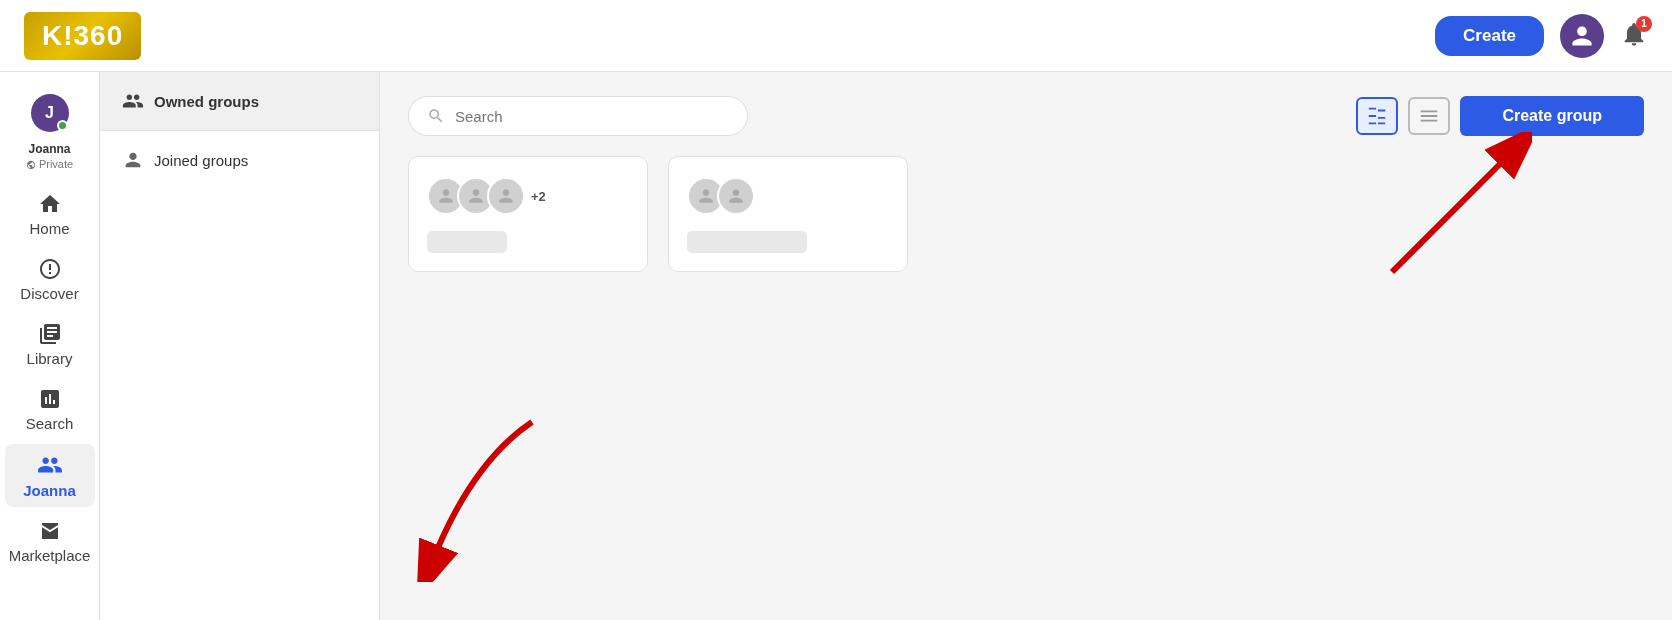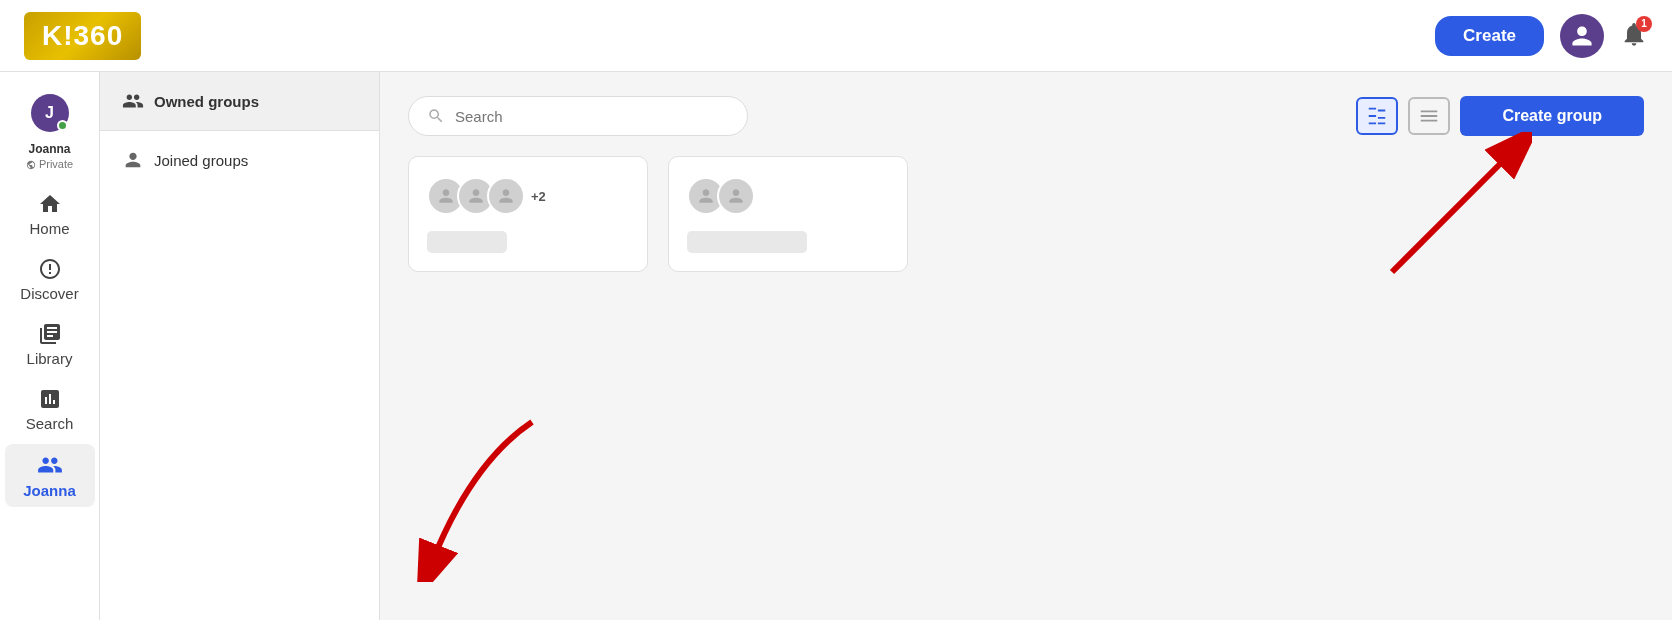--- a/index.html
+++ b/index.html
@@ -379,20 +379,26 @@
       <span class="sidebar-label">Search</span>
     </div>
 
     <div class="sidebar-item active">
       <svg width="26" height="26" viewBox="0 0 24 24">
           <path d="M16 11c1.66 0 2.99-1.34 2.99-3S17.66 5 16 5c-1.66 0-3 1.34-3 3s1.34 3 3 3zm-8 0c1.66 0 2.99-1.34 2.99-3S9.66 5 8 5C6.34 5 5 6.34 5 8s1.34 3 3 3zm0 2c-2.33 0-7 1.17-7 3.5V19h14v-2.5c0-2.33-4.67-3.5-7-3.5zm8 0c-.29 0-.62.02-.97.05 1.16.84 1.97 1.97 1.97 3.45V19h6v-2.5c0-2.33-4.67-3.5-7-3.5z"></path>
         </svg>
       <span class="sidebar-label">Joanna</span>
     </div>
 
+    <div class="sidebar-item">
+      <svg width="24" height="24" viewBox="0 0 24 24">
+          <path d="M20 4H4v2l8 5 8-5V4zm0 4.236l-8 5-8-5V20h16V8.236z"></path>
+        </svg>
+      <span class="sidebar-label">Marketplace</span>
+    </div>
   </div>
 
   <div class="groups-panel">
     <div class="groups-nav-item active">
       <svg width="22" height="22" viewBox="0 0 24 24" style="fill:#444">
           <path d="M16 11c1.66 0 2.99-1.34 2.99-3S17.66 5 16 5c-1.66 0-3 1.34-3 3s1.34 3 3 3zm-8 0c1.66 0 2.99-1.34 2.99-3S9.66 5 8 5C6.34 5 5 6.34 5 8s1.34 3 3 3zm0 2c-2.33 0-7 1.17-7 3.5V19h14v-2.5c0-2.33-4.67-3.5-7-3.5zm8 0c-.29 0-.62.02-.97.05 1.16.84 1.97 1.97 1.97 3.45V19h6v-2.5c0-2.33-4.67-3.5-7-3.5z"></path>
         </svg>
       <span>Owned groups</span>
     </div>
     <hr class="groups-nav-divider">

